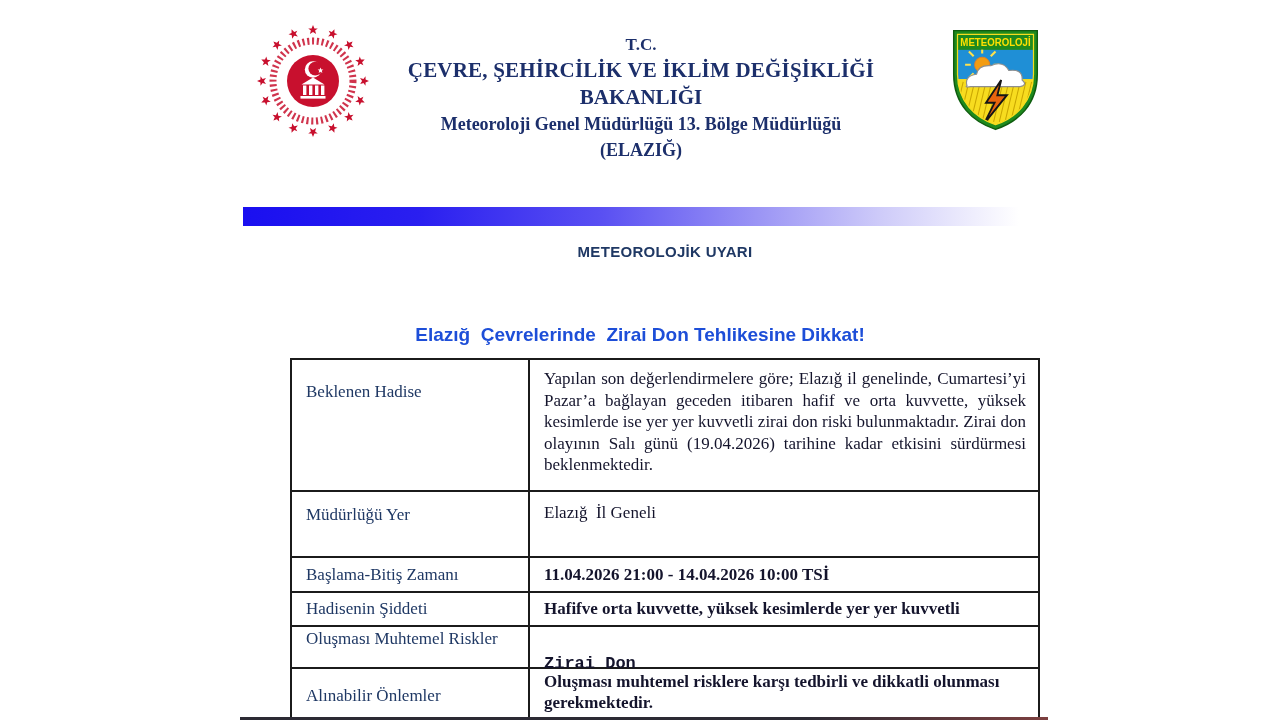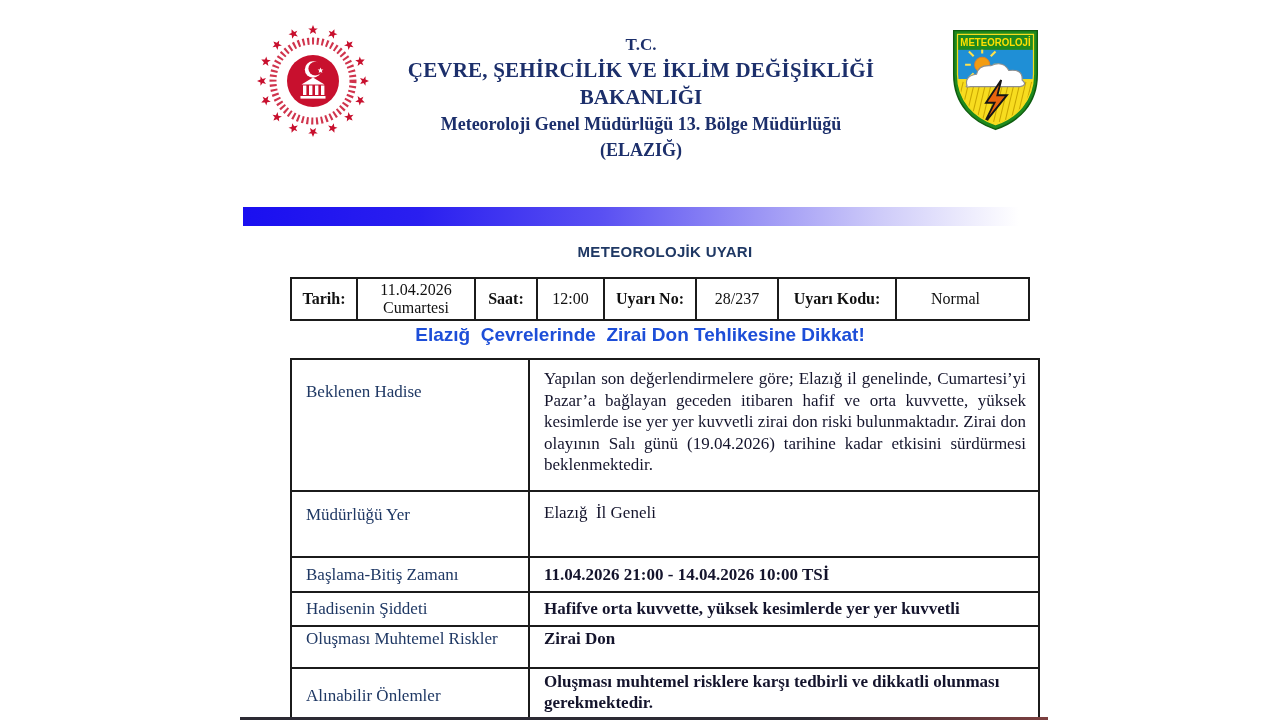--- a/index.html
+++ b/index.html
@@ -73,21 +73,21 @@
   .row-1 .mvalue {
     display:block; text-align:justify; padding:8px 12px 0 14px; line-height:21.5px;
   }
   .row-2 { height:66px; }
   .row-2 .mlabel { align-items:flex-start; padding-top:13px; }
   .row-2 .mvalue { align-items:flex-start; padding-top:11px; }
   .row-3 { height:35px; }
   .row-4 { height:34px; }
   .row-5 { height:42px; }
   .row-5 .mlabel { align-items:flex-start; padding-top:2px; }
-  .row-5 .mvalue { align-items:flex-start; padding-top:2px; }
+  .row-5 .mvalue { align-items:flex-start; padding-top:27px;font-family:Liberation Mono, monospace; }
   .row-6 { height:55px; }
   .row-6 .mvalue { display:block; padding-top:2px; line-height:21px; }
 
   
   .bottom-cut {
     position:absolute; left:240px; top:717px; width:808px; height:3px;
     background:linear-gradient(90deg,#2c2a34 0%,#2c2a34 70%,#7d4040 100%);
   }
 </style>
 </head>
@@ -181,30 +181,20 @@
       <rect x="10" y="8" width="80" height="16" fill="#1e8a1e"></rect>
       <text x="50" y="20.5" text-anchor="middle" textLength="74" lengthAdjust="spacingAndGlyphs" font-family="Liberation Sans, sans-serif" font-weight="bold" font-size="11.5" fill="#FFE000">METEOROLOJİ</text>
     </g>
     <path d="M10,8 H90 V50 C90,79 71,96 50,103 C29,96 10,79 10,50 Z" fill="none" stroke="#F7DC1F" stroke-width="1.3"></path>
   </svg>
 
   <div class="blue-bar"></div>
 
   <div class="section-title">METEOROLOJİK UYARI</div>
 
-  <div class="info-table">
-    <div class="info-cell info-label">Tarih:</div>
-    <div class="info-cell">11.04.2026 Cumartesi</div>
-    <div class="info-cell info-label">Saat:</div>
-    <div class="info-cell">12:00</div>
-    <div class="info-cell info-label">Uyarı No:</div>
-    <div class="info-cell">28/237</div>
-    <div class="info-cell info-label">Uyarı Kodu:</div>
-    <div class="info-cell">Normal</div>
-  </div>
 
   <div class="headline">Elazığ&nbsp; Çevrelerinde&nbsp; Zirai Don Tehlikesine Dikkat!</div>
 
   <div class="main-table">
     <div class="mrow row-1">
       <div class="mlabel">Beklenen Hadise</div>
       <div class="mvalue">Yapılan son değerlendirmelere göre; Elazığ il genelinde, Cumartesi’yi Pazar’a bağlayan geceden itibaren hafif ve orta kuvvette, yüksek kesimlerde ise yer yer kuvvetli zirai don riski bulunmaktadır. Zirai don olayının Salı günü (19.04.2026) tarihine kadar etkisini sürdürmesi beklenmektedir.</div>
     </div>
     <div class="mrow row-2">
       <div class="mlabel">Müdürlüğü Yer</div>

